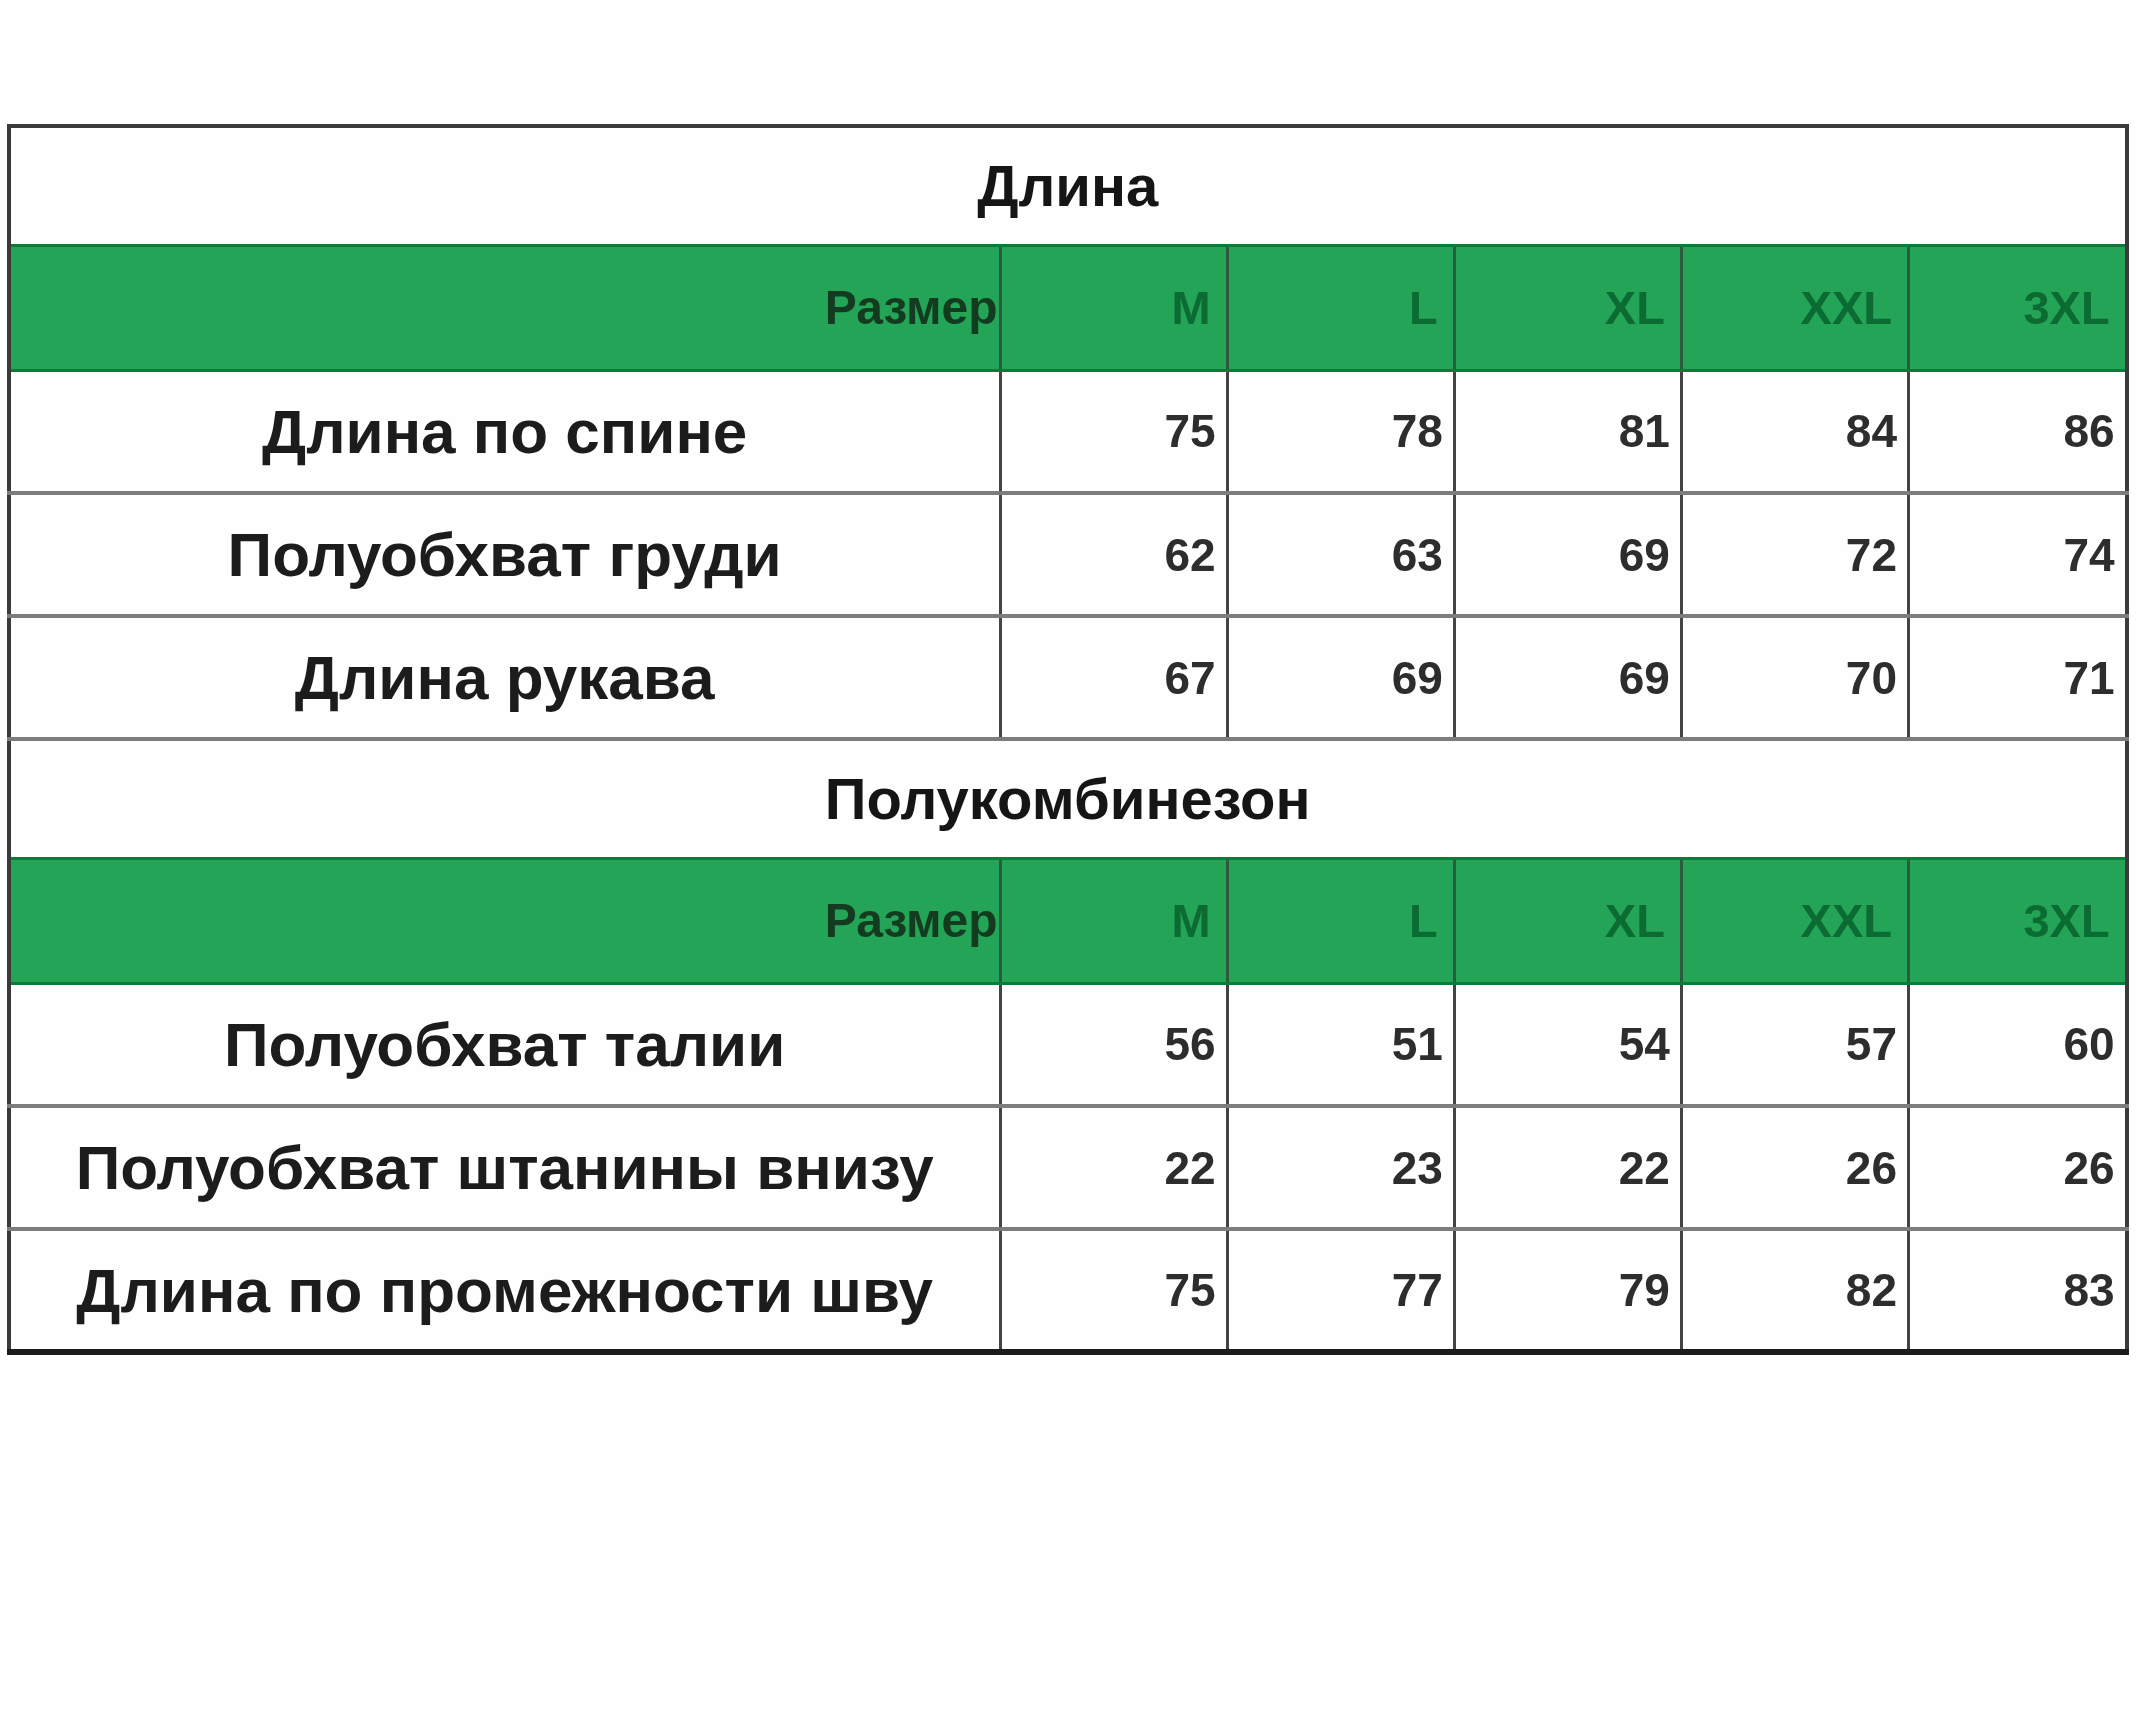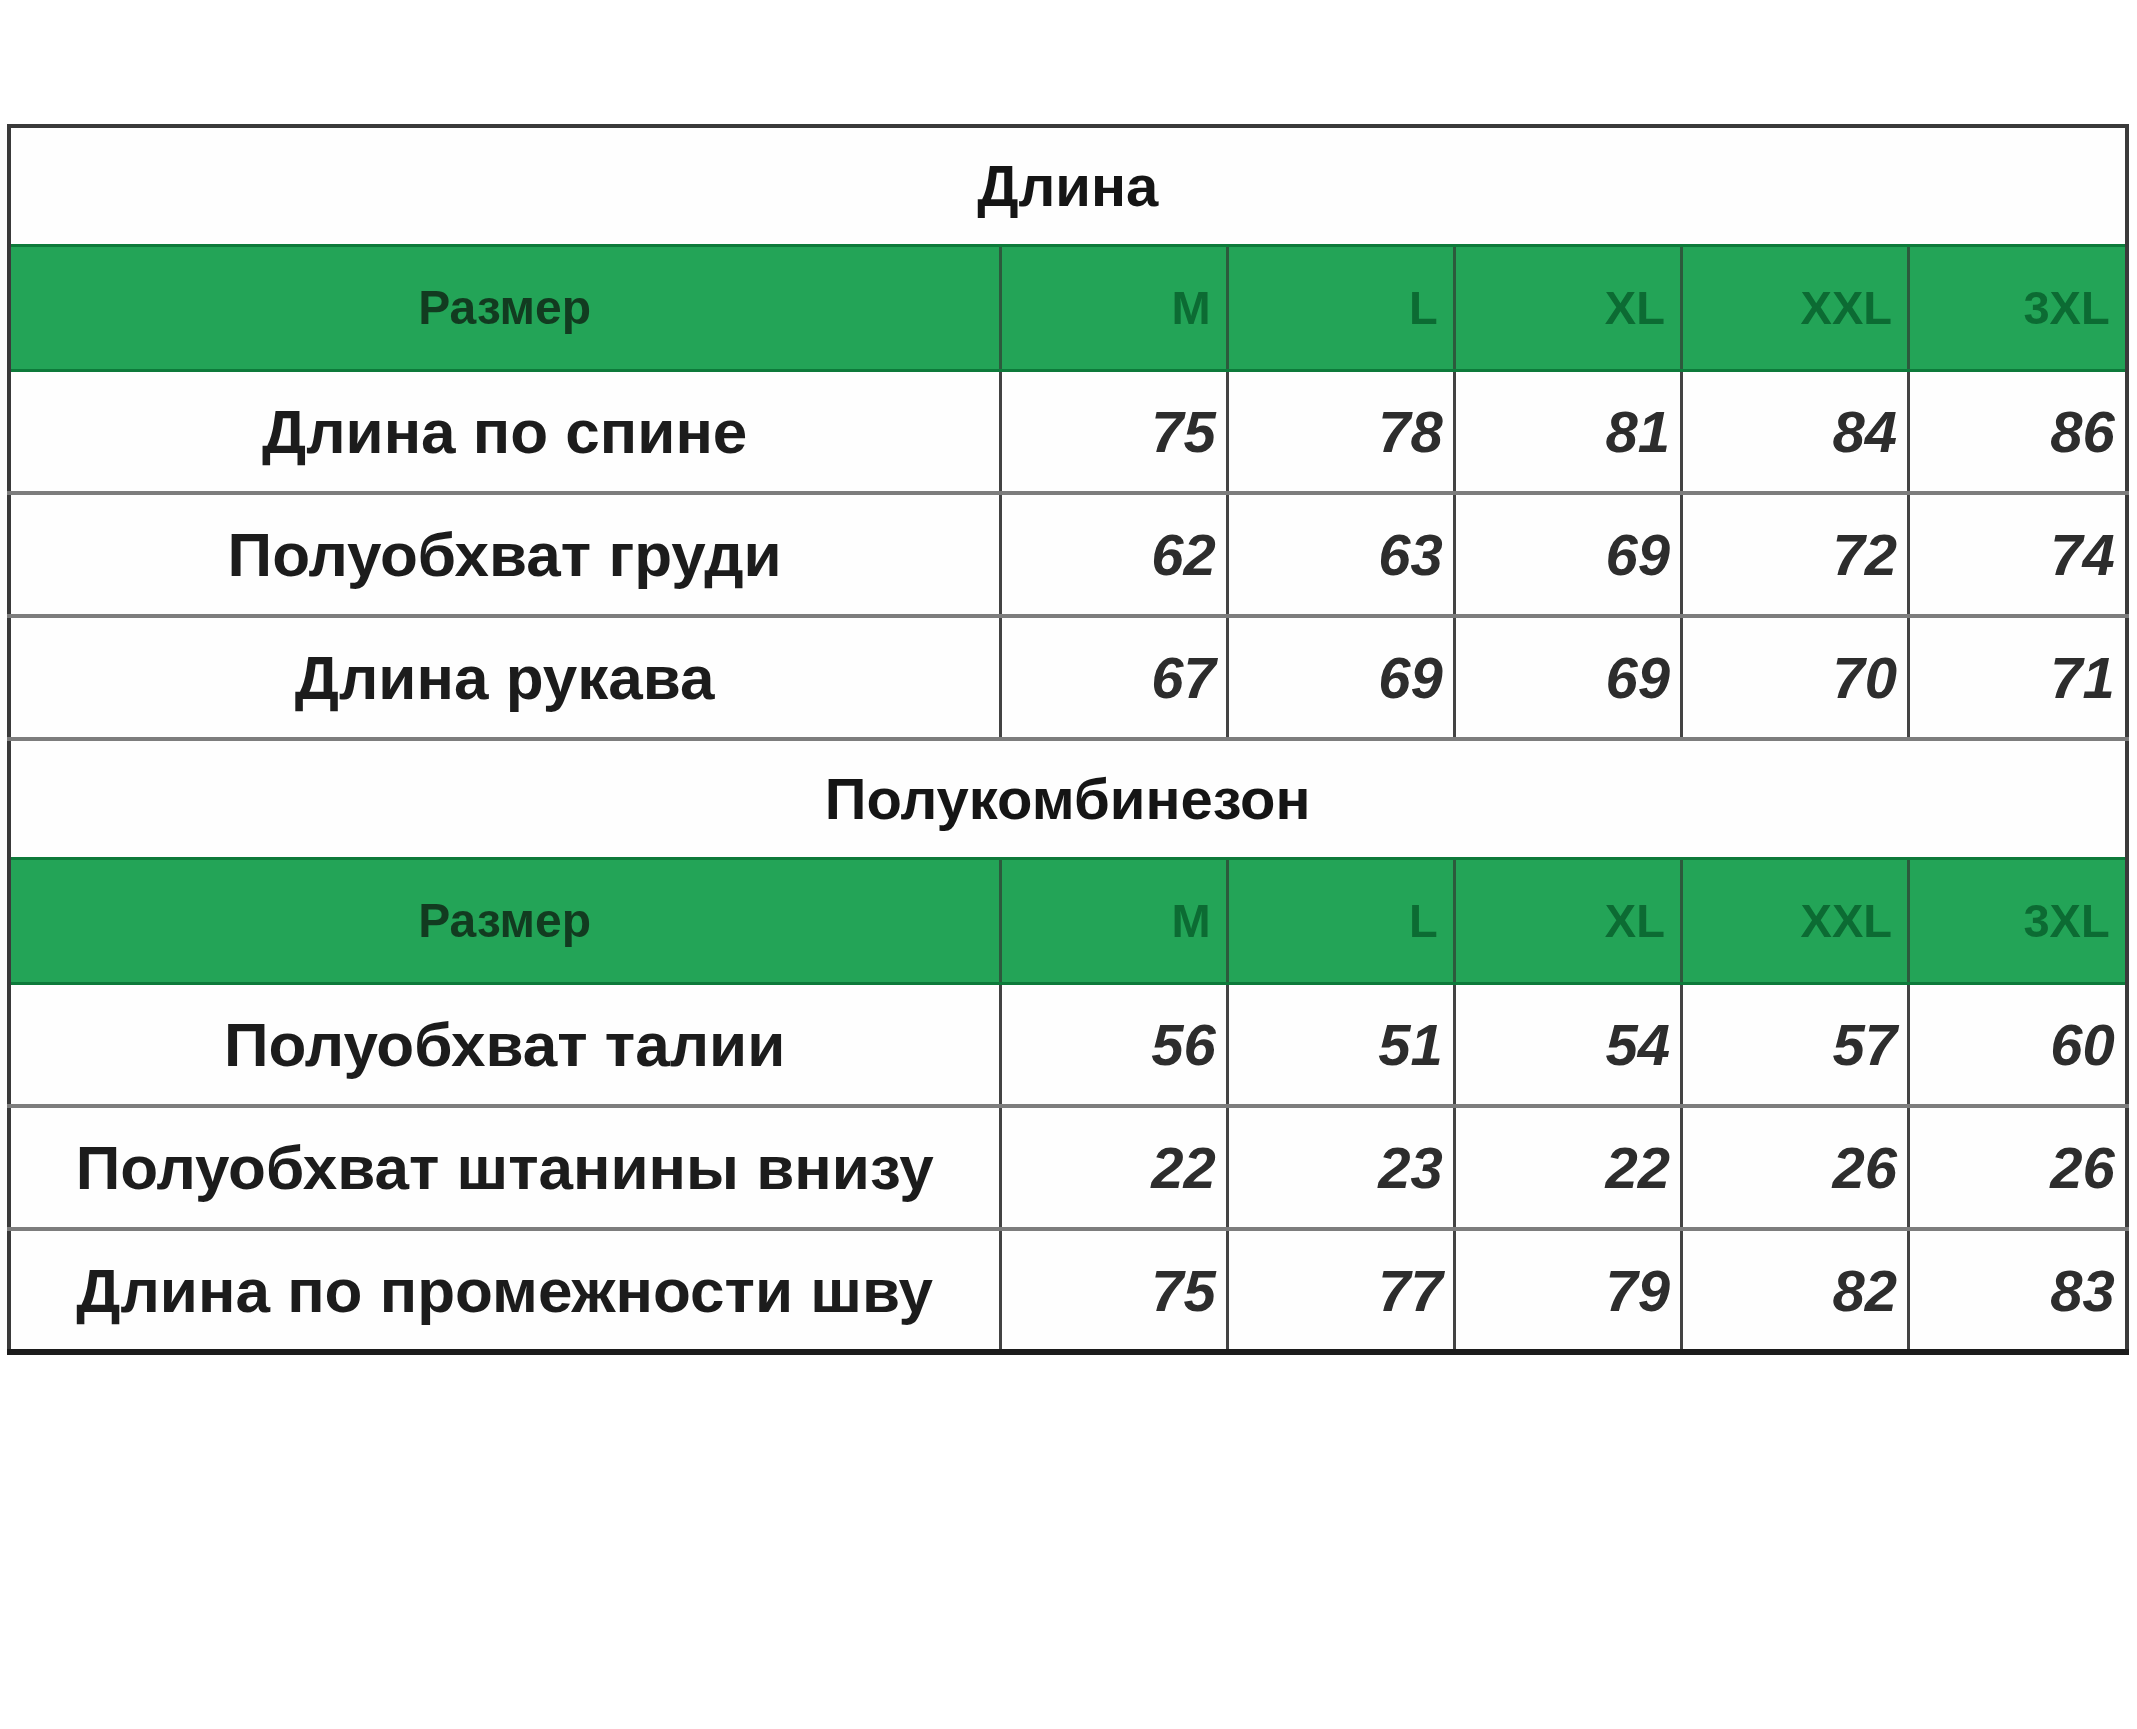--- a/index.html
+++ b/index.html
@@ -45,21 +45,21 @@
   tr.r-title.first td { border-top: none; }
 
   
   tr.r-head td {
     height: 125px;
     background: #23a457;
     border-top: 3.3px solid #0d7a3a;
     border-bottom: 3.3px solid #0d7a3a;
   }
   tr.r-head td.label {
-    text-align: center;
+    text-align: right;
     font-size: 48px;
     color: #123b20;
   }
   tr.r-head td.num {
     text-align: right;
     padding-right: 15px;
     font-size: 47px;
     color: #0c6b33;
     border-left: 3.3px solid #2c5a3c;
   }
@@ -72,24 +72,23 @@
   tr.r-data.first-data td { border-top: none; }
   tr.r-data td.label {
     text-align: center;
     font-size: 62px;
     color: #1c1c1c;
     padding: 0 5px;
   }
   tr.r-data td.num {
     text-align: right;
     padding-right: 10px;
-    font-size: 58px;
+    font-size: 46px;
     color: #2d2d2d;
     border-left: 3.3px solid #434343;
-    font-style: italic;
   }
 </style>
 </head>
 <body>
 
 <table class="size-chart">
   <colgroup>
     <col style="width:991px">
     <col style="width:227px">
     <col style="width:227px">

